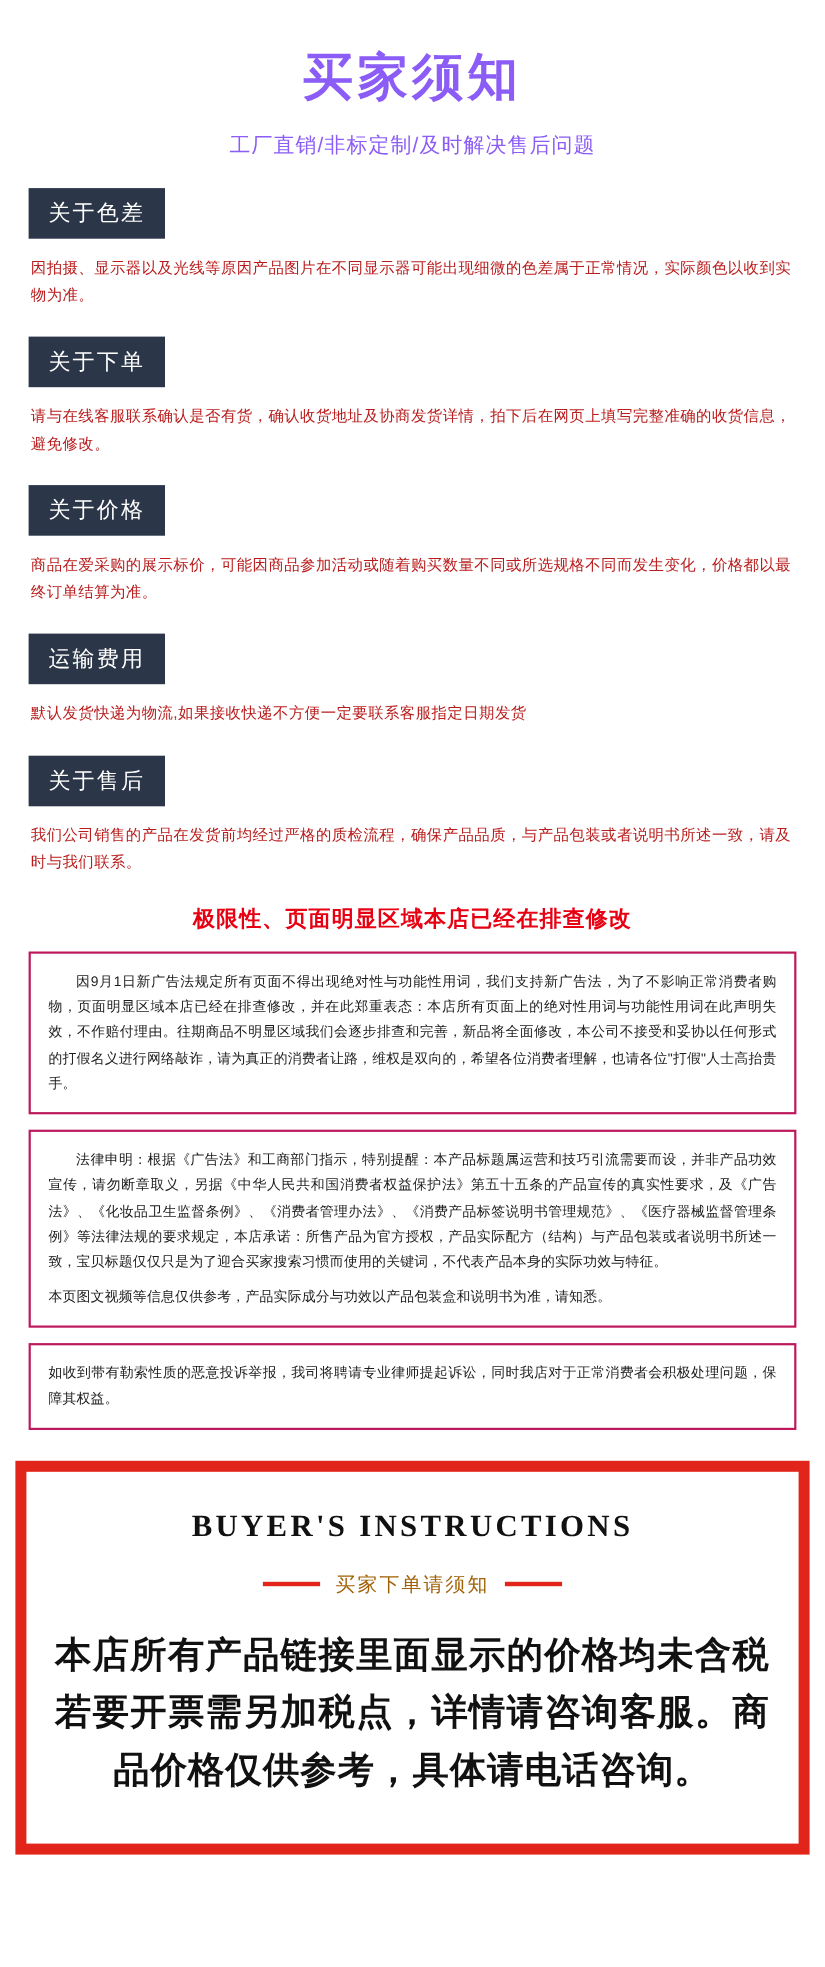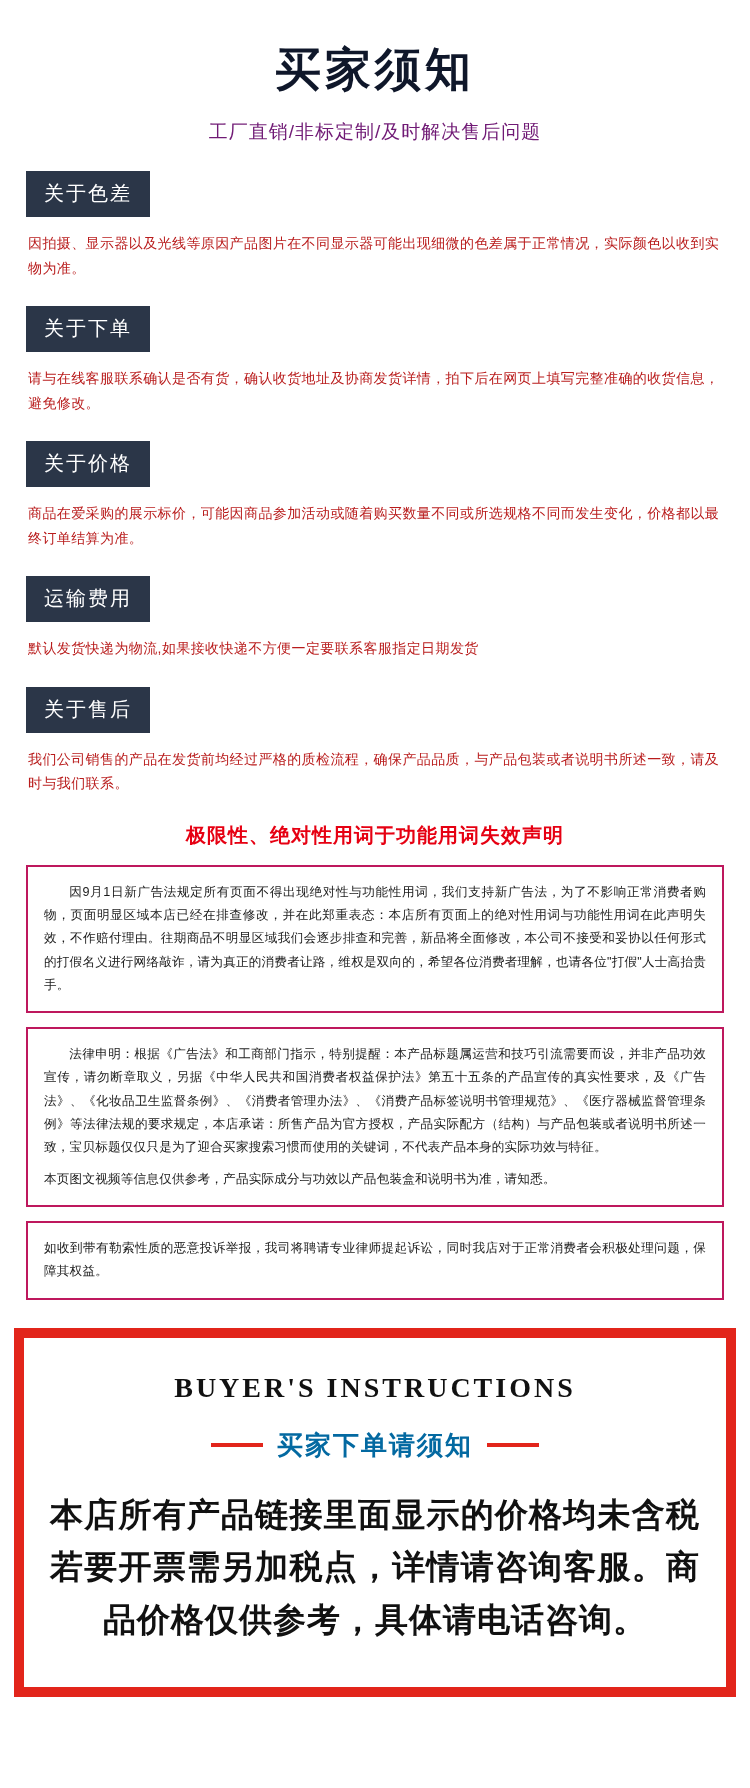--- a/index.html
+++ b/index.html
@@ -22,27 +22,27 @@
   }
   
   .header {
     padding: 30px 0 0 0;
     text-align: center;
   }
   .main-title {
     font-size: 46px;
     font-weight: bold;
     letter-spacing: 4px;
-    color: #0f172a;
+    color: #8b5cf6;
     margin: 12px 0 0 0;
     line-height: 1.2;
   }
   .sub-title {
     font-size: 19px;
-    color: #701a75;
+    color: #8b5cf6;
     margin-top: 22px;
     letter-spacing: 1px;
   }
   
   .sections {
     margin-top: 26px;
     padding: 0 26px;
   }
   .section {
     margin-bottom: 8px;
@@ -111,23 +111,23 @@
     gap: 14px;
     margin-top: 24px;
   }
   .bi-rule {
     display: block;
     width: 52px;
     height: 4px;
     background: #e2251b;
   }
   .bi-sub {
-    font-size: 26px;
-    font-weight: bold;
-    color: #0369a1;
+    font-size: 18px;
+    font-weight: normal;
+    color: #a16207;
     letter-spacing: 2px;
   }
   .bi-body {
     margin-top: 26px;
     font-size: 33px;
     font-weight: bold;
     line-height: 1.6;
     color: #111111;
     letter-spacing: 1px;
     text-align: justify;
@@ -166,21 +166,21 @@
       <div class="sec-body">默认发货快递为物流,如果接收快递不方便一定要联系客服指定日期发货</div>
     </div>
 
     <div class="section">
       <div class="sec-tag">关于售后</div>
       <div class="sec-body">我们公司销售的产品在发货前均经过严格的质检流程，确保产品品质，与产品包装或者说明书所述一致，请及时与我们联系。</div>
     </div>
 
   </div>
 
-  <div class="red-statement">极限性、绝对性用词于功能用词失效声明</div>
+  <div class="red-statement">极限性、页面明显区域本店已经在排查修改</div>
 
   <div class="notice-box">
     <p class="indent">因9月1日新广告法规定所有页面不得出现绝对性与功能性用词，我们支持新广告法，为了不影响正常消费者购物，页面明显区域本店已经在排查修改，并在此郑重表态：本店所有页面上的绝对性用词与功能性用词在此声明失效，不作赔付理由。往期商品不明显区域我们会逐步排查和完善，新品将全面修改，本公司不接受和妥协以任何形式的打假名义进行网络敲诈，请为真正的消费者让路，维权是双向的，希望各位消费者理解，也请各位"打假"人士高抬贵手。</p>
   </div>
 
   <div class="notice-box">
     <p class="indent">法律申明：根据《广告法》和工商部门指示，特别提醒：本产品标题属运营和技巧引流需要而设，并非产品功效宣传，请勿断章取义，另据《中华人民共和国消费者权益保护法》第五十五条的产品宣传的真实性要求，及《广告法》、《化妆品卫生监督条例》、《消费者管理办法》、《消费产品标签说明书管理规范》、《医疗器械监督管理条例》等法律法规的要求规定，本店承诺：所售产品为官方授权，产品实际配方（结构）与产品包装或者说明书所述一致，宝贝标题仅仅只是为了迎合买家搜索习惯而使用的关键词，不代表产品本身的实际功效与特征。</p>
     <p>本页图文视频等信息仅供参考，产品实际成分与功效以产品包装盒和说明书为准，请知悉。</p>
   </div>
 

